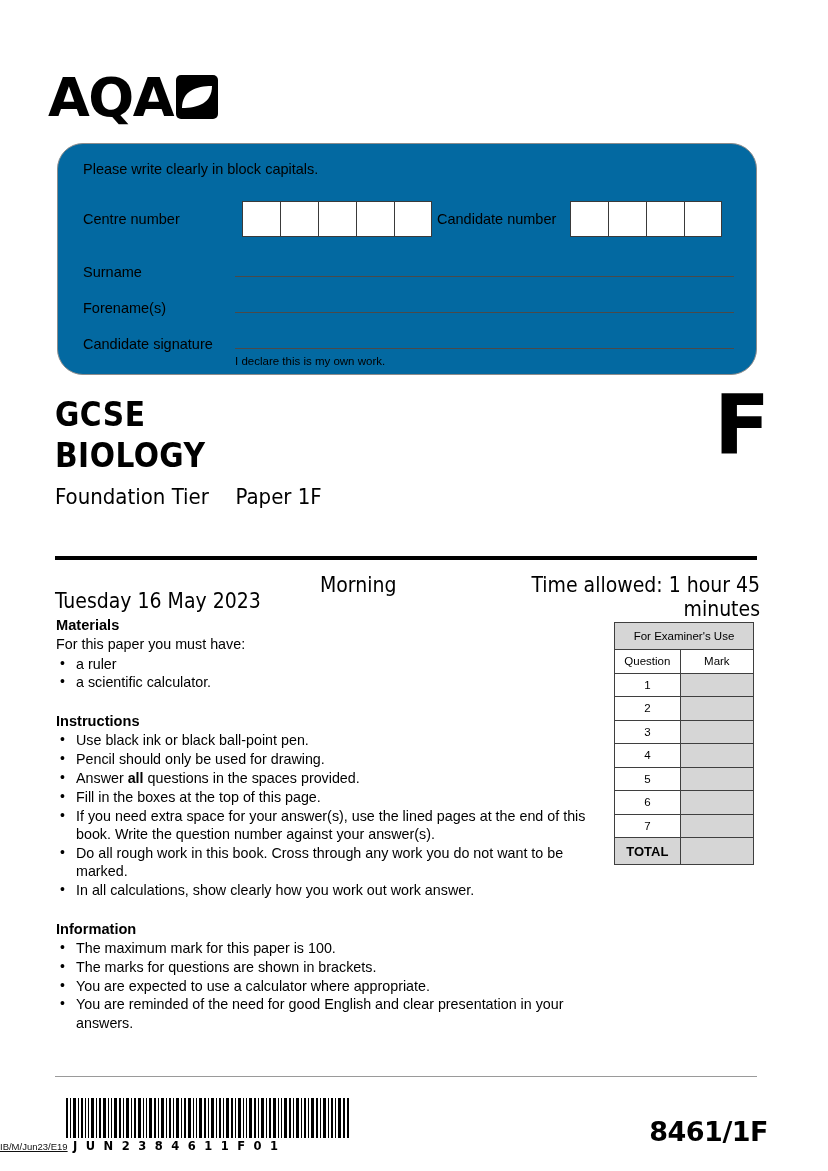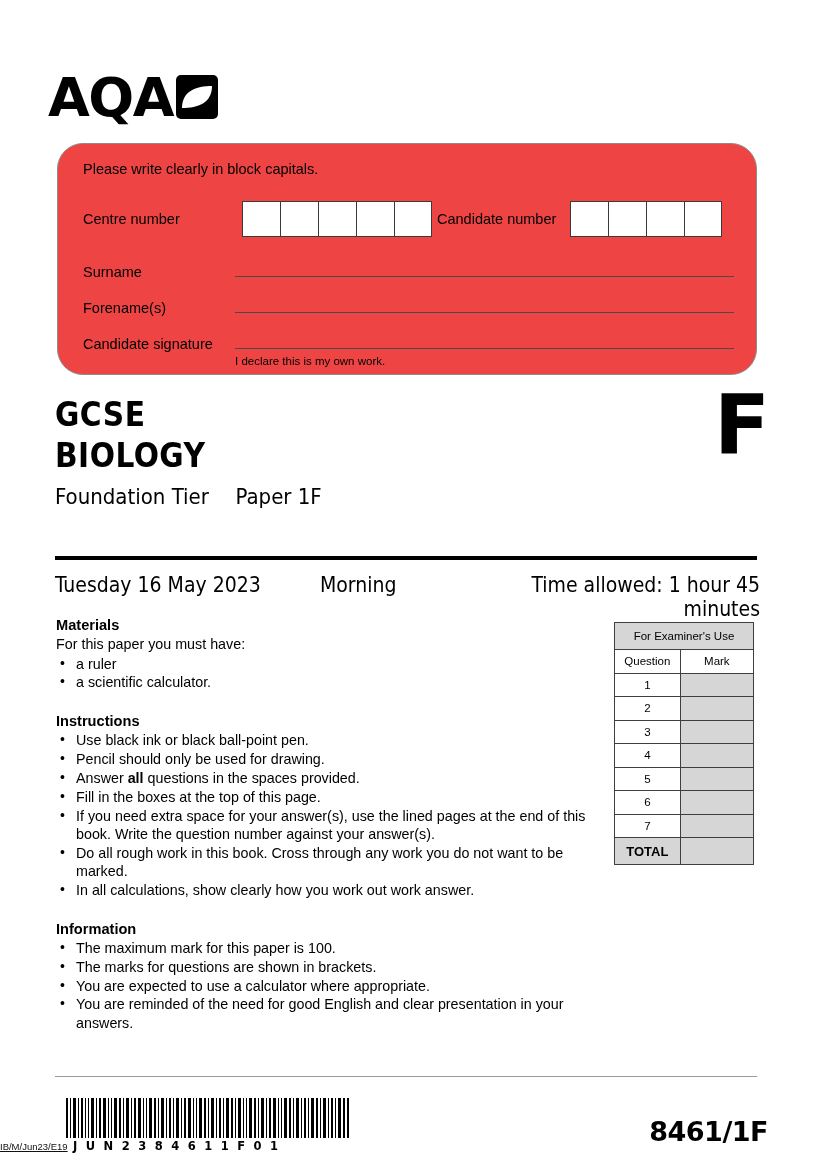--- a/index.html
+++ b/index.html
@@ -40,21 +40,21 @@
   }
   .logo-mark svg { display: block; }
 
   
   .cand-box {
     position: absolute;
     left: 57px; top: 143px;
     width: 700px; height: 232px;
     border: 1px solid #8c8c8c;
     border-radius: 26px;
-    background: #ef4444;
+    background: #0369a1;
   }
   .cand-inner { position: relative; width: 100%; height: 100%; }
 
   .please-write {
     position: absolute; left: 25px; top: 17px;
     font-size: 14.5px;
   }
 
   .row-centre { position: absolute; left: 25px; top: 57px; display: flex; align-items: center; gap: 48px; }
   .row-cand  { position: absolute; left: 379px; top: 57px; display: flex; align-items: center; }
@@ -128,21 +128,21 @@
   }
 
   .date-row {
     position: absolute;
     left: 55px; top: 573px;
     width: 705px;
     font-family: "DejaVu Sans Condensed", "Liberation Sans Narrow", "Liberation Sans", sans-serif;
     font-size: 21px;
     display: flex;
   }
-  .date-row .d-date { width: 265px; }
+  .date-row .d-date { width: 265px; margin-top: 16px; }
   .date-row .d-session { width: 140px; }
   .date-row .d-time { text-align: right; flex: 1; }
 
   
   .body-col {
     position: absolute;
     left: 56px; top: 616px;
     width: 540px;
     font-size: 14.3px;
     line-height: 18.3px;

